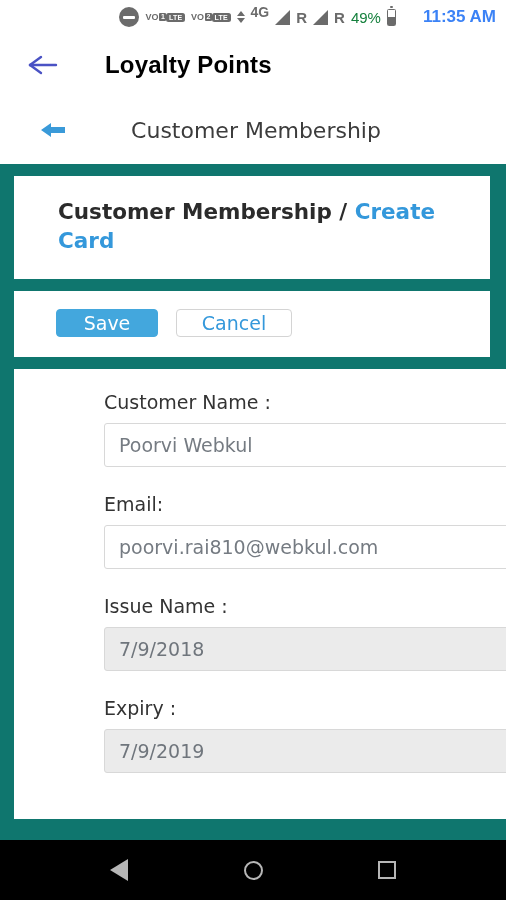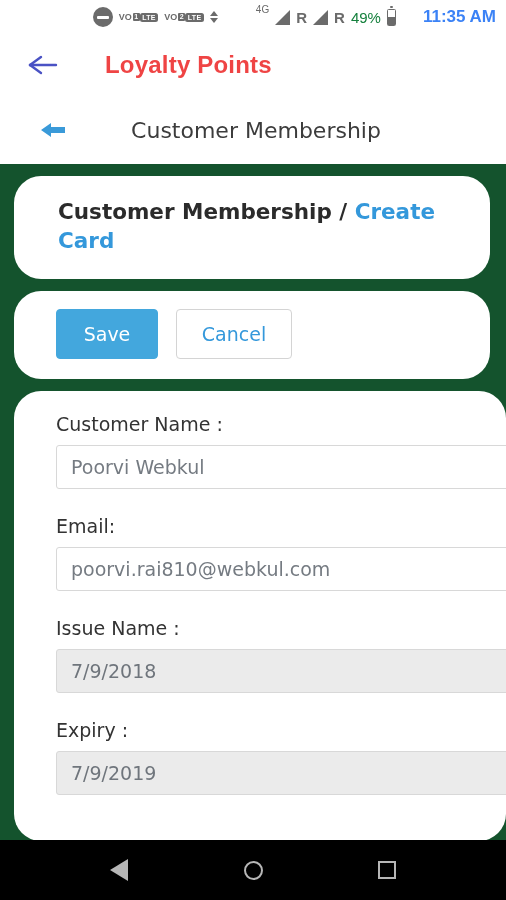--- a/index.html
+++ b/index.html
@@ -91,27 +91,26 @@
   }
   .arrow-up, .arrow-dn {
     width: 0; height: 0;
     border-left: 4px solid transparent;
     border-right: 4px solid transparent;
   }
   .arrow-up { border-bottom: 5px solid #6b6b6b; }
   .arrow-dn { border-top: 5px solid #6b6b6b; }
 
   .net-label {
-    font-size: 10px;
-    font-weight: normal;
+    font-size: 14px;
+    font-weight: bold;
     color: #6b6b6b;
     align-self: flex-start;
     margin-top: 4px;
     flex: none;
-    margin-left: 32px;
   }
 
   .signal {
     width: 0; height: 0;
     border-left: 15px solid transparent;
     border-bottom: 15px solid #6b6b6b;
     flex: none;
   }
 
   .roam {
@@ -174,28 +173,28 @@
   .tb-back {
     width: 34px; height: 34px;
     display: flex;
     align-items: center;
     justify-content: center;
     flex: none;
   }
   .tb-title {
     font-size: 24px;
     font-weight: bold;
-    color: #ef4444;
+    color: #000000;
     margin-left: 45px;
     letter-spacing: 0.2px;
   }
 
   
   .webview {
-    background: #14532d;
+    background: #0f766e;
     height: 744px;
     overflow: hidden;
     position: relative;
   }
 
   .page-head {
     background: #ffffff;
     height: 68px;
     display: flex;
     align-items: center;
@@ -207,21 +206,20 @@
     text-align: center;
     font-size: 22px;
     color: #3c3c3c;
     margin-right: 62px;
     font-family: "DejaVu Sans", sans-serif;
   }
 
   .card {
     background: #ffffff;
     margin: 12px 16px 0 14px;
-    border-radius: 27px;
   }
   .card.full {
     margin-right: 0;
   }
 
   .breadcrumb {
     padding: 22px 24px 24px 44px;
     font-size: 21.5px;
     font-weight: bold;
     color: #2b2b2b;
@@ -233,39 +231,40 @@
 
   .actions {
     padding: 18px 24px 20px 42px;
     display: flex;
     gap: 18px;
   }
   .btn {
     font-size: 19px;
     font-family: "DejaVu Sans", sans-serif;
     border-radius: 4px;
-    padding: 13px 0;
+    padding: 2px 0;
     width: 102px;
     text-align: center;
     cursor: pointer;
   }
   .btn-primary {
     background: #43a7dd;
     color: #ffffff;
     border: 1px solid #43a7dd;
   }
   .btn-secondary {
     background: #ffffff;
     color: #3498db;
     border: 1px solid #d4d4d4;
     width: 116px;
   }
 
   .form {
     padding: 22px 0 20px 42px;
+    margin-left: 48px;
   }
   .field { margin-bottom: 0; }
   .field-label {
     font-size: 19px;
     color: #333333;
     font-family: "DejaVu Sans", sans-serif;
     margin-bottom: 10px;
     display: block;
   }
   .field-input {

